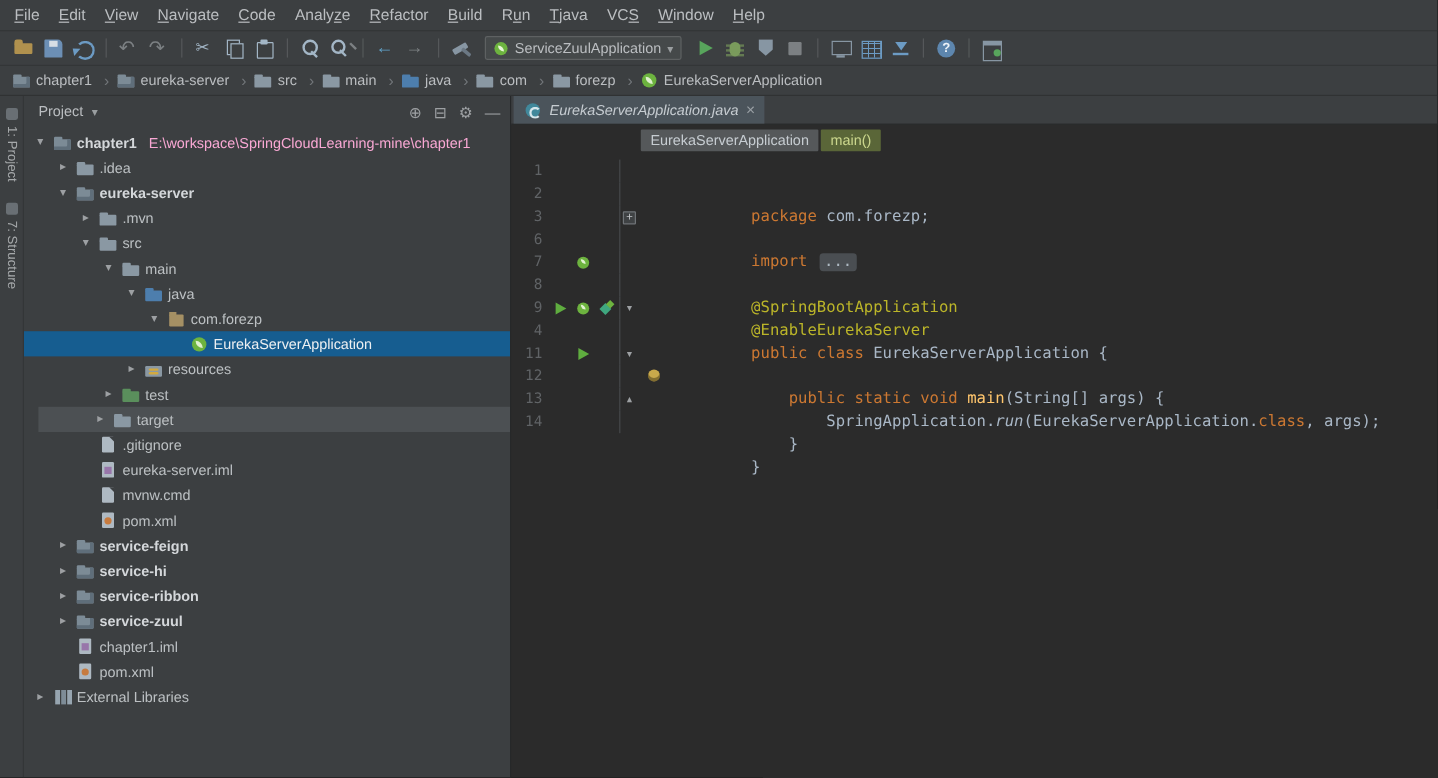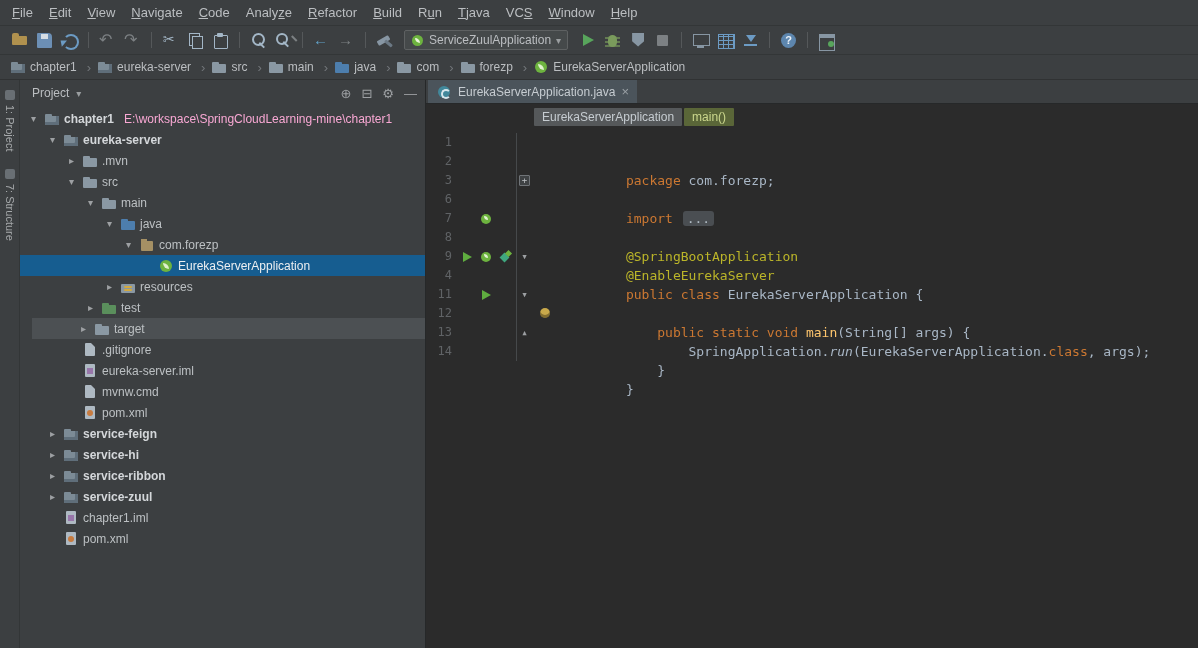--- a/index.html
+++ b/index.html
@@ -124,21 +124,21 @@
   .tlabel { color:#BCC0C3; font-size:12px; }
   .bold .tlabel { font-weight:bold; color:#D4D7DA; }
   .selected { background:var(--selection,#165D90); }
   .selected .tlabel { color:#ECEFF1; }
   .highlight { background:#4C5053;margin-left:12px; }
   .tpath { color:#f9a8d4; margin-left:6px; font-size:12px; }
 
   
   .editor { flex:1; display:flex; flex-direction:column; background:var(--editor-bg,#2B2B2B); position:relative; min-width:0; }
   .tab-bar { height:24px; background:var(--panel-bg,#3C3F41); border-bottom:1px solid #262829;
-             display:flex; align-items:stretch; padding-left:2px; flex:none; }
+             display:flex; align-items:stretch; padding-left:2px; flex:none;font-style:italic; }
   .tab { display:flex; align-items:center; gap:6px; padding:0 8px; background:#4B545B; cursor:pointer; }
   .tab-label { color:#C6CCD1; font-size:12px; }
   .tab-close { color:#9AA0A5; font-size:13px; cursor:pointer; line-height:1; }
   .tab-close::before { content:"×"; }
 
   .crumb-row { height:26px; display:flex; align-items:center; gap:2px; padding-left:108px; flex:none; }
   .crumb { height:18px; line-height:18px; padding:0 8px; font-size:12px; border-radius:1px; cursor:pointer; }
   .kind-class { background:#55585A; color:#C6CCD1; }
   .kind-method { background:#5A6638; color:#CBD78D; }
 
@@ -317,20 +317,26 @@
       </div>
       <div class="tree">
 
           <div class="tree-row icon-module chev-down bold" style="--indent: 0;">
             <span class="chev"></span>
             <span class="fico"></span>
             <span class="tlabel">chapter1</span>
             <span class="tpath">E:\workspace\SpringCloudLearning-mine\chapter1</span>
           </div>
 
+          <div class="tree-row icon-folder chev-right" style="--indent: 1;">
+            <span class="chev"></span>
+            <span class="fico"></span>
+            <span class="tlabel">.idea</span>
+
+          </div>
 
           <div class="tree-row icon-module chev-down bold" style="--indent: 1;">
             <span class="chev"></span>
             <span class="fico"></span>
             <span class="tlabel">eureka-server</span>
 
           </div>
 
           <div class="tree-row icon-folder chev-right" style="--indent: 2;">
             <span class="chev"></span>
@@ -459,20 +465,26 @@
 
           </div>
 
           <div class="tree-row icon-mvn" style="--indent: 1;">
             <span class="chev"></span>
             <span class="fico"></span>
             <span class="tlabel">pom.xml</span>
 
           </div>
 
+          <div class="tree-row icon-lib chev-right" style="--indent: 0;">
+            <span class="chev"></span>
+            <span class="fico"></span>
+            <span class="tlabel">External Libraries</span>
+
+          </div>
         </div>
     </div>
 
     <div class="editor">
       <div class="tab-bar">
         <div class="tab icon-class">
           <span class="fico"></span>
           <span class="tab-label">EurekaServerApplication.java</span>
           <span class="tab-close"></span>
         </div>

